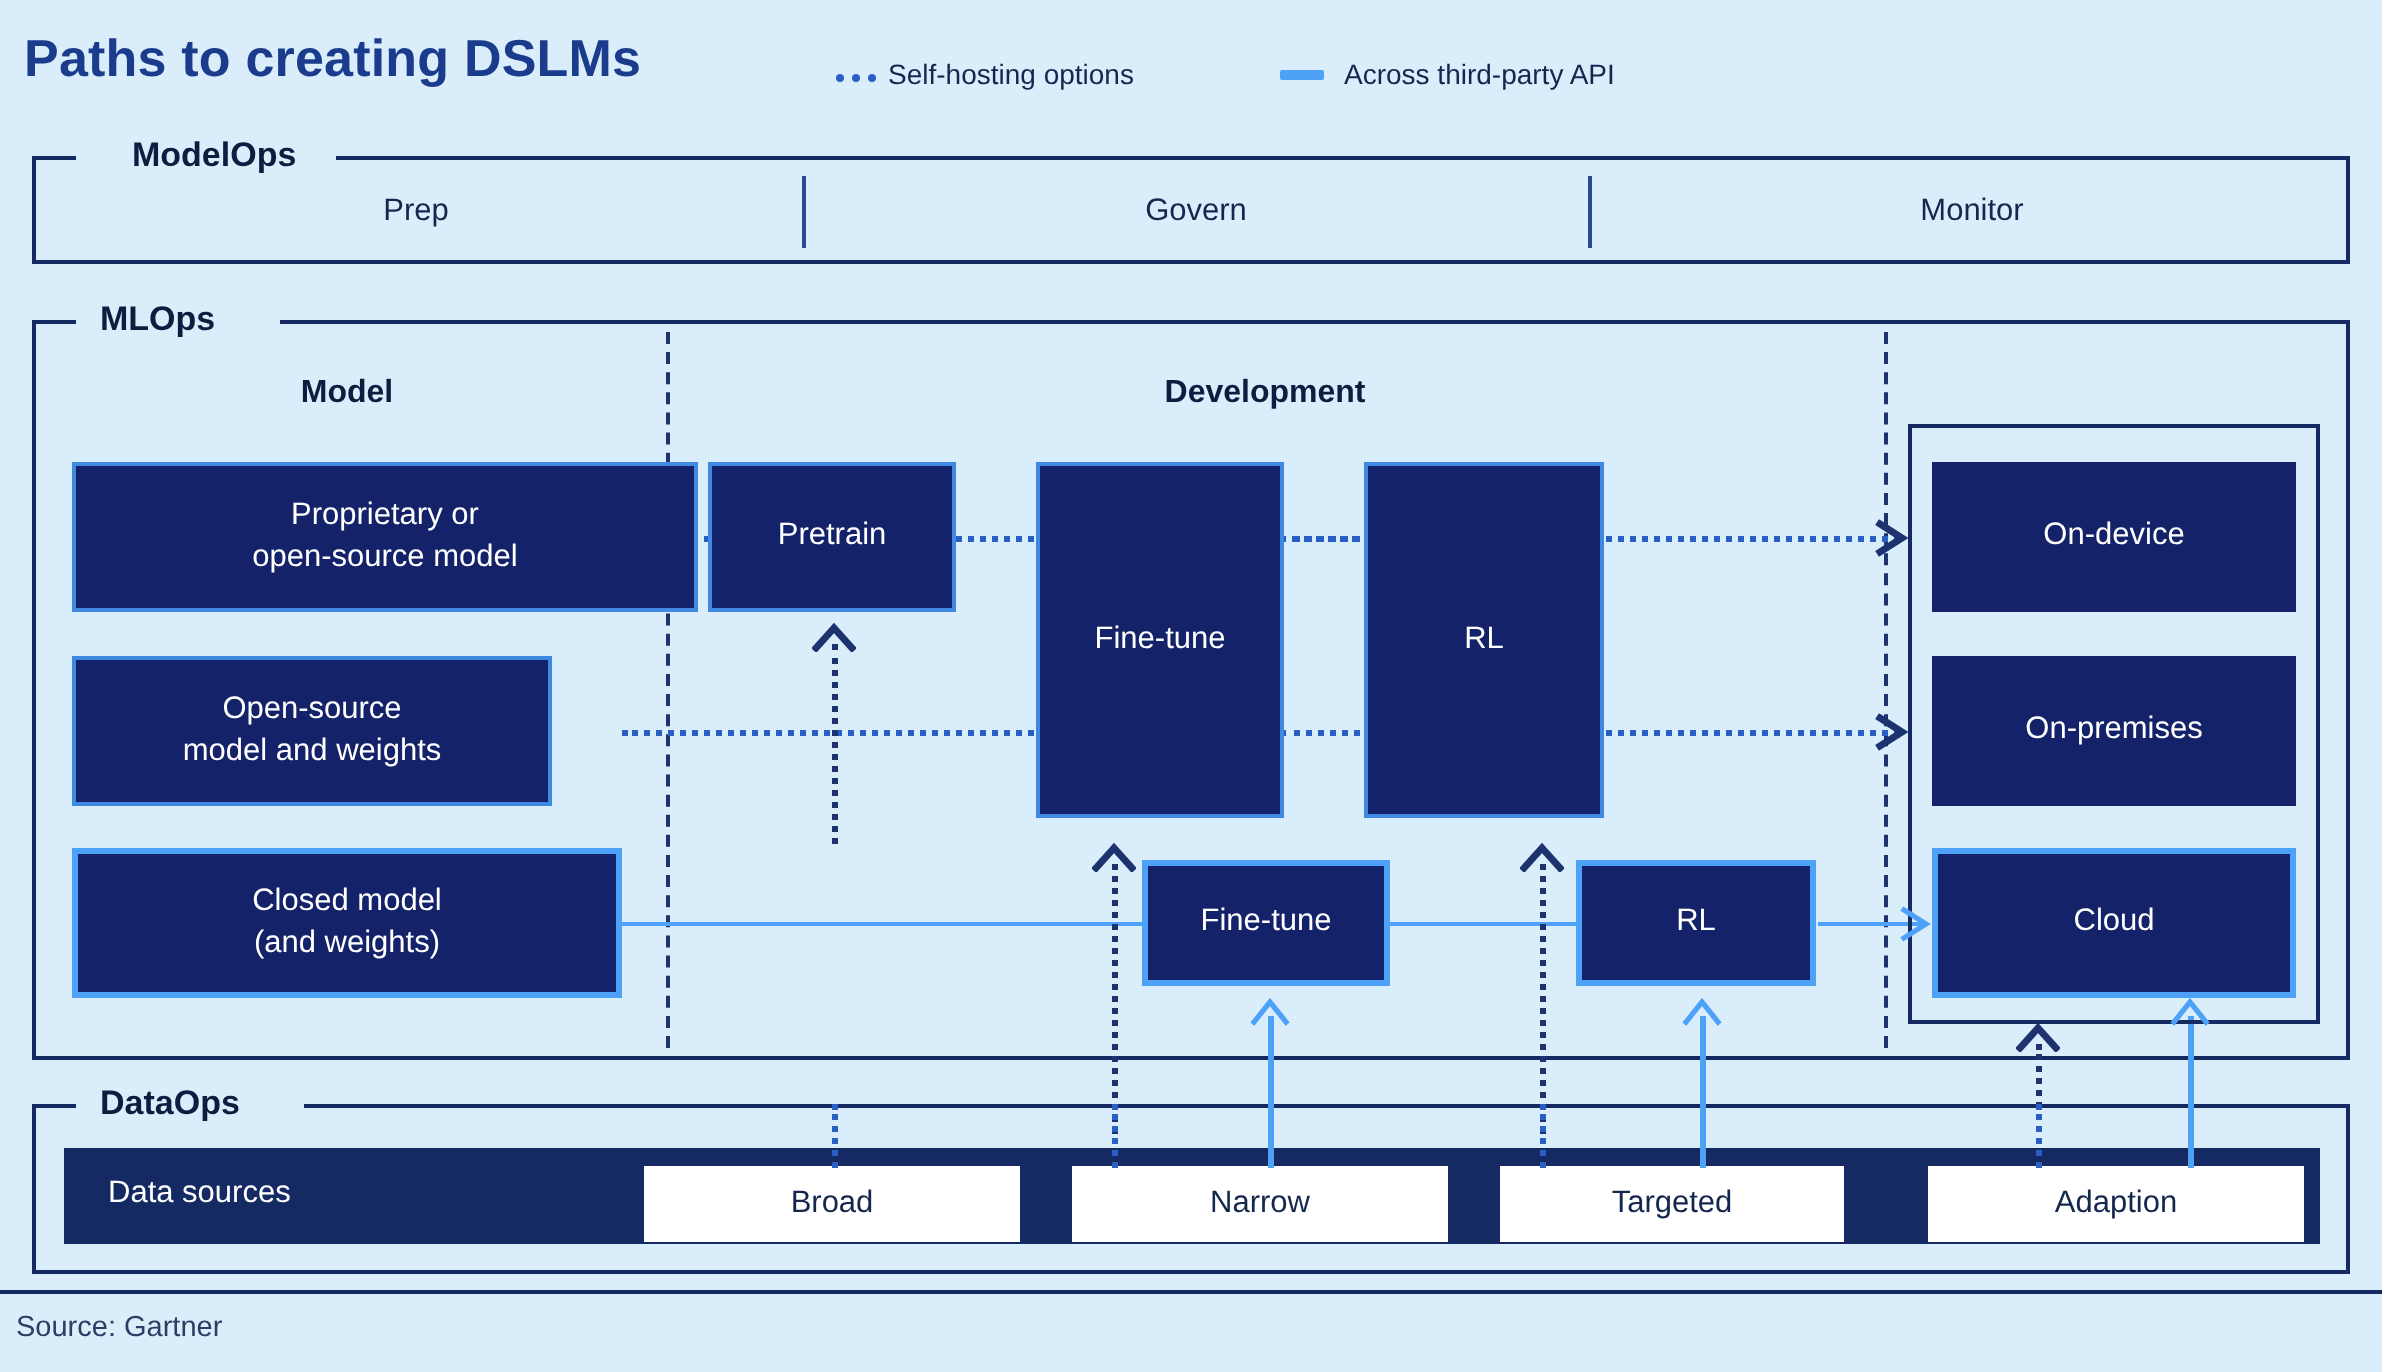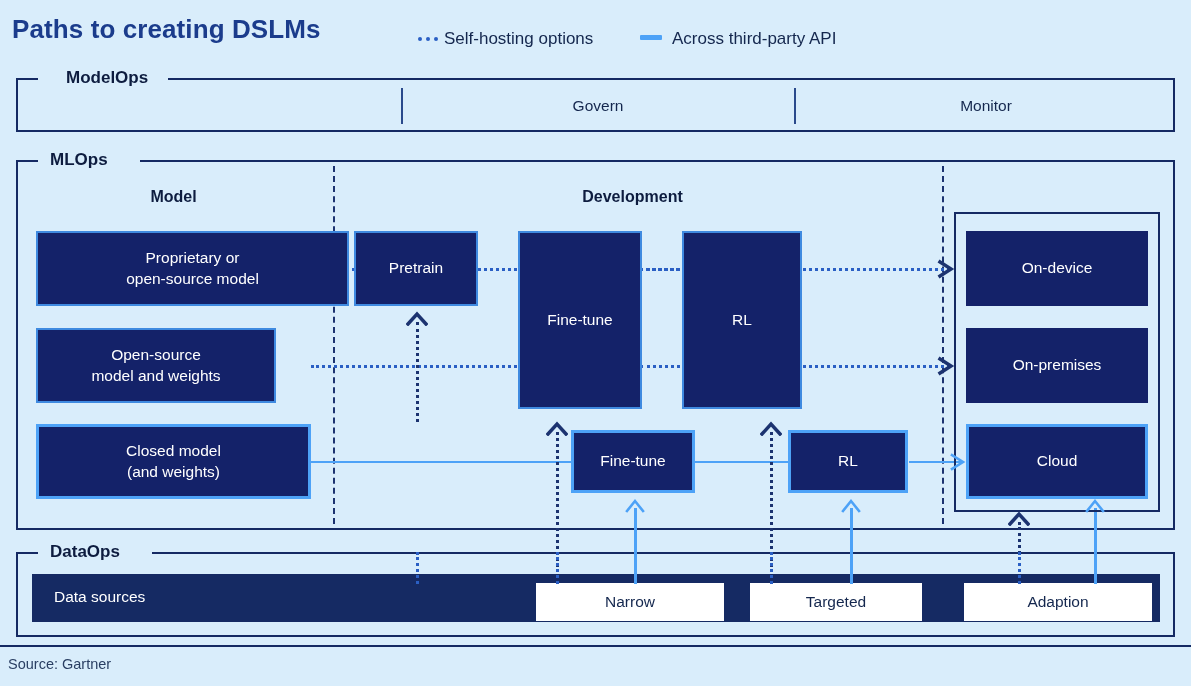--- a/index.html
+++ b/index.html
@@ -11,21 +11,21 @@
     position:relative;
   }
   .stage{position:absolute;left:0;top:0;width:1191px;height:686px;}
 
   
   #title{
     position:absolute;left:12px;top:14px;
     font-size:26px;font-weight:bold;color:#1f3a93;color:#1b3c8c;
     letter-spacing:.1px;white-space:nowrap;
   }
-  .legend{position:absolute;font-size:17px;color:#14274e;white-space:nowrap;}
+  .legend{position:absolute;font-size:14px;color:#14274e;white-space:nowrap;}
   #legend1{left:444px;top:29px;}
   #legend2{left:672px;top:29px;}
   .legend-dots{position:absolute;top:37px;display:flex;gap:4px;}
   .legend-dots span{width:4px;height:4px;border-radius:50%;background:#2a5fc4;display:block;}
   #legend1-dots{left:418px;}
   #legend2-swatch{position:absolute;left:640px;top:35px;width:22px;height:5px;background:#4da2f7;border-radius:1px;}
 
   
   .group{position:absolute;border:2px solid #152a63;box-sizing:border-box;}
   .group-label{
@@ -127,20 +127,21 @@
   <div id="legend1" class="legend">Self-hosting options</div>
 
   <div id="legend2-swatch"></div>
   <div id="legend2" class="legend">Across third-party API</div>
 
   <div id="modelops-top-l"></div>
   <div id="modelops-top-r"></div>
   <div id="modelops" class="group"></div>
   <div id="modelops-label" class="group-label">ModelOps</div>
 
+  <div class="mo-cell" style="left:18px;width:380px;">Prep</div>
   <div class="mo-div" style="left:401px;"></div>
   <div class="mo-cell" style="left:405px;width:386px;">Govern</div>
   <div class="mo-div" style="left:794px;"></div>
   <div class="mo-cell" style="left:798px;width:376px;">Monitor</div>
 
   <div id="mlops-top-l"></div>
   <div id="mlops-top-r"></div>
   <div id="mlops" class="group"></div>
   <div id="mlops-label" class="group-label">MLOps</div>
 
@@ -237,20 +238,21 @@
   <div class="nbox strong" style="left:966px;top:424px;width:182px;height:75px;">Cloud</div>
 
   <div id="dataops-top-l"></div>
   <div id="dataops-top-r"></div>
   <div id="dataops" class="group"></div>
   <div id="dataops-label" class="group-label">DataOps</div>
 
   <div id="dataops-bar"></div>
   <div id="dataops-bar-label">Data sources</div>
 
+  <div class="wbox" style="left:322px;width:188px;">Broad</div>
   <div class="wbox" style="left:536px;width:188px;">Narrow</div>
   <div class="wbox" style="left:750px;width:172px;">Targeted</div>
   <div class="wbox" style="left:964px;width:188px;">Adaption</div>
 
   <div class="vdot-blue" style="left:416px;top:552px;height:32px;z-index:8;"></div>
   <div class="vdot-blue" style="left:556px;top:552px;height:32px;z-index:8;"></div>
   <div class="vdot-blue" style="left:770px;top:552px;height:32px;z-index:8;"></div>
   <div class="vdot-blue" style="left:1018px;top:552px;height:32px;z-index:8;"></div>
 
   <div class="vline" style="left:634px;top:552px;height:32px;z-index:8;"></div>

